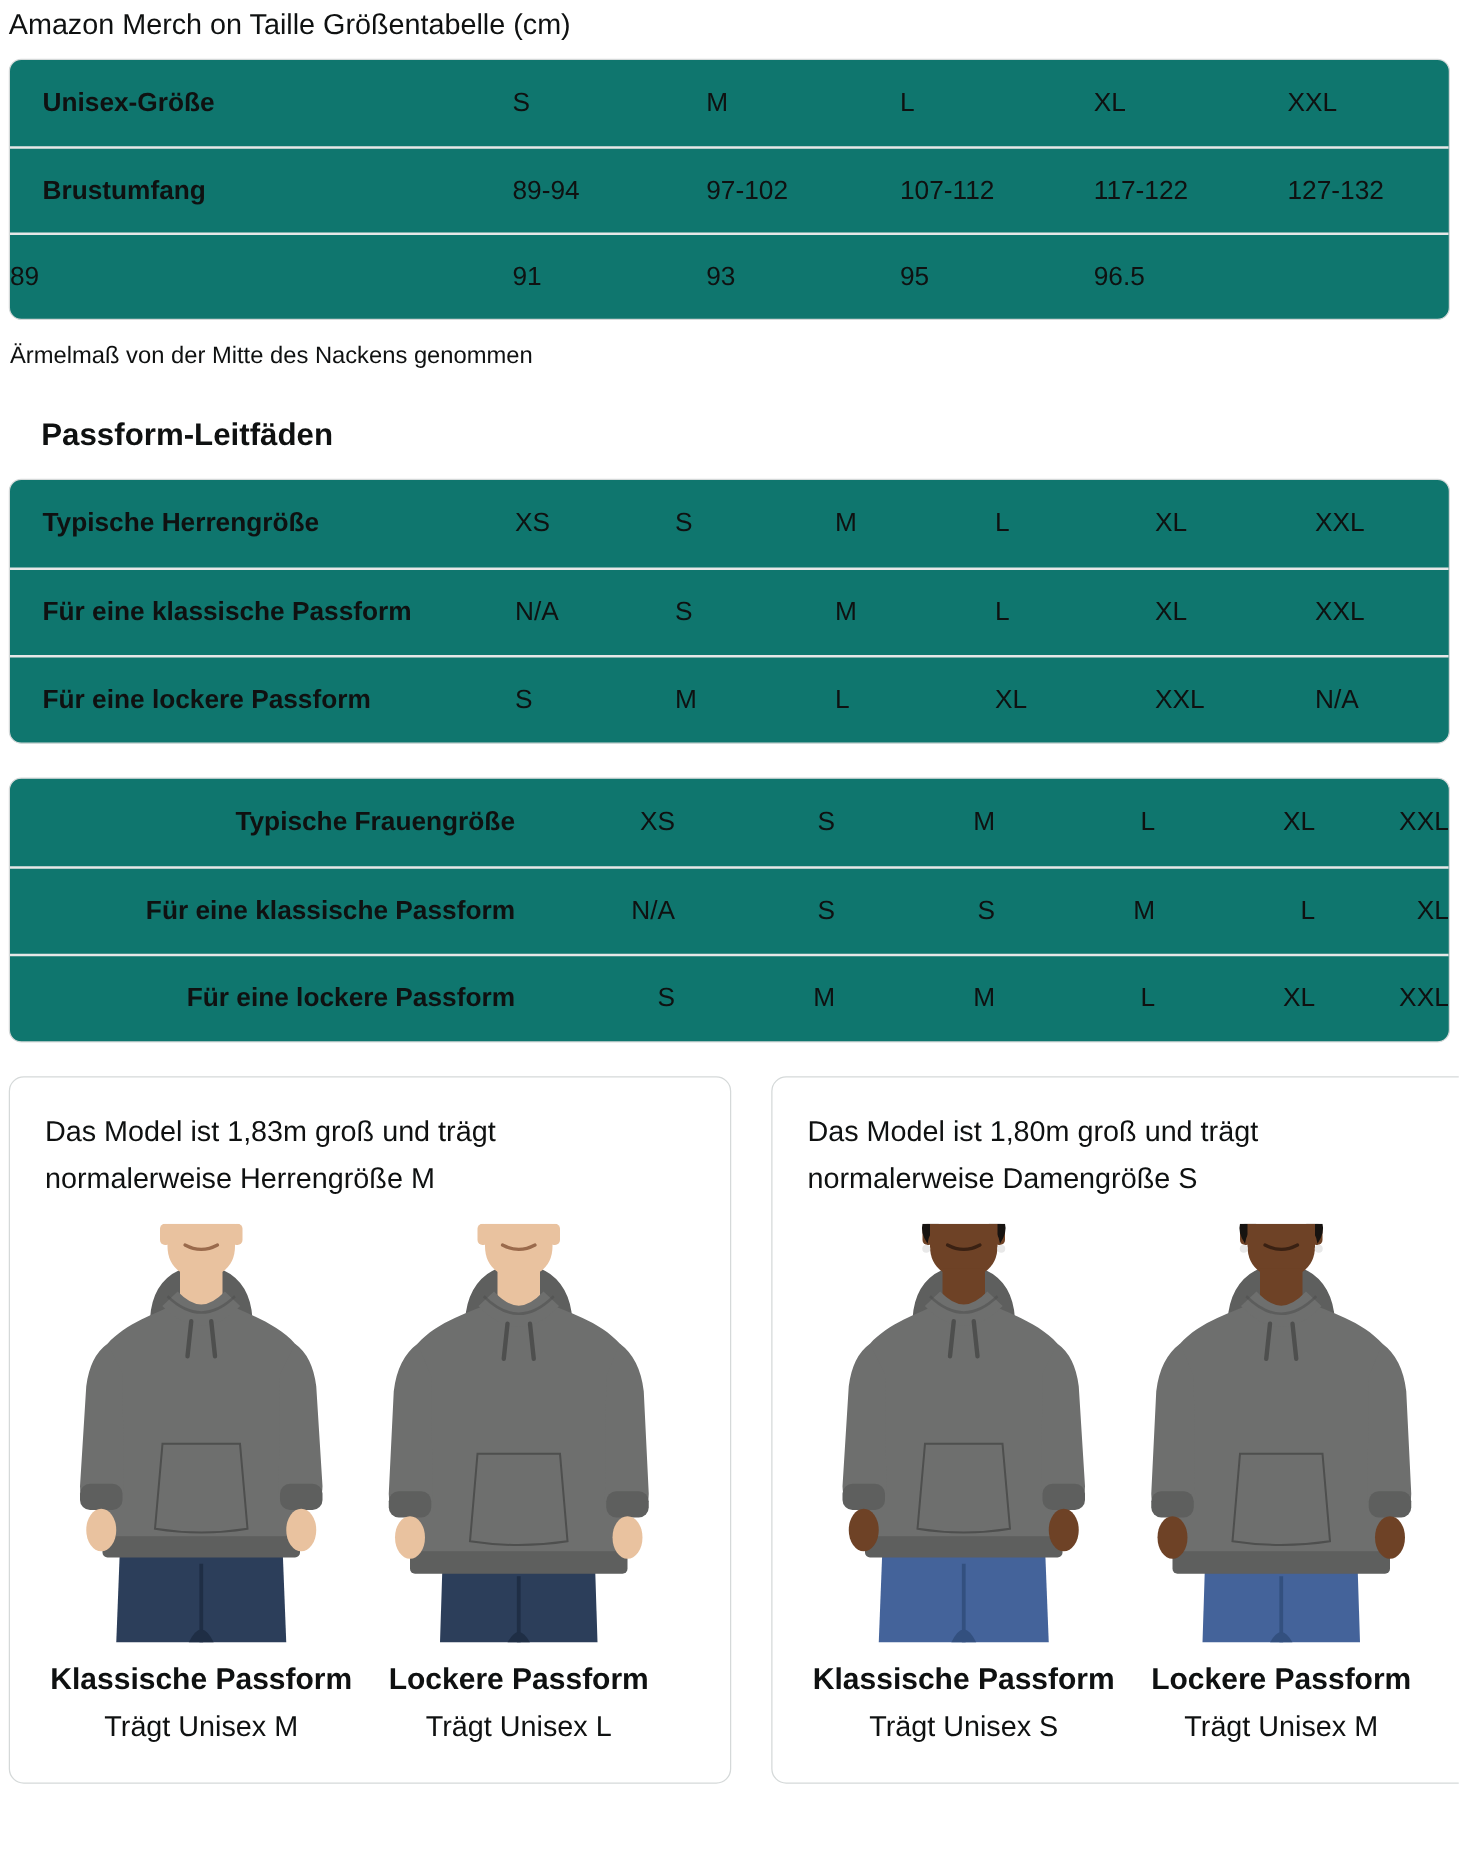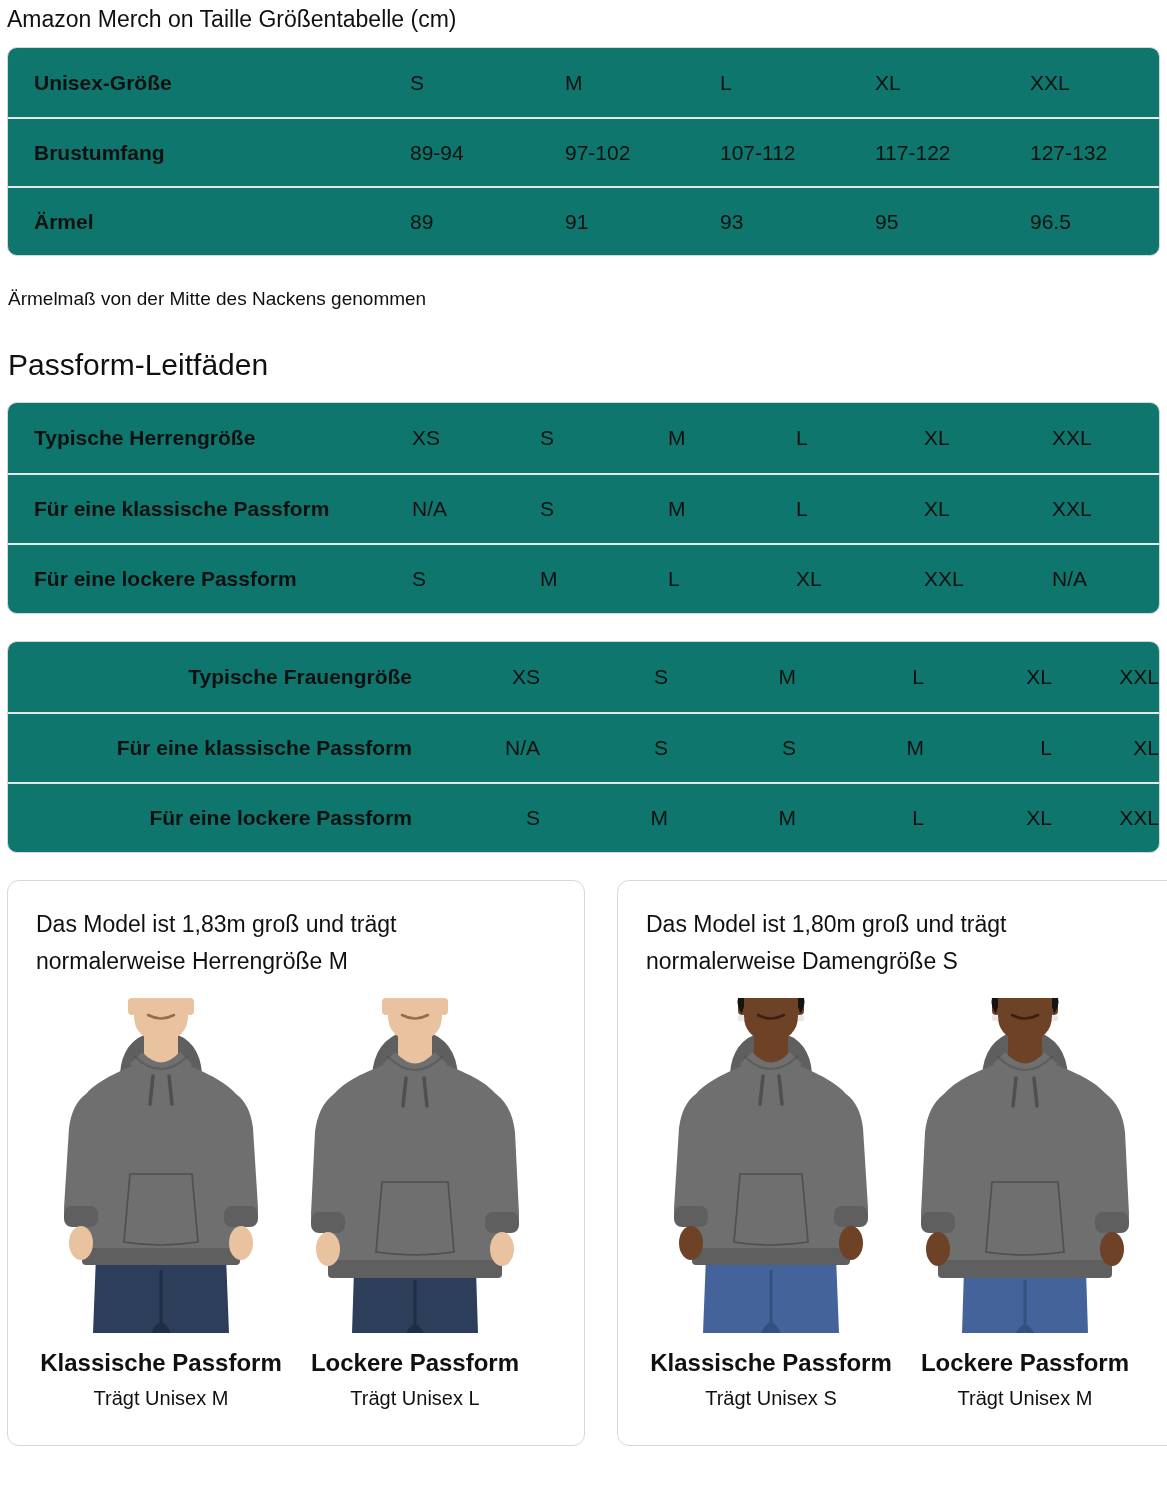--- a/index.html
+++ b/index.html
@@ -20,39 +20,39 @@
     overflow: hidden;
     background: #0f766e;
   }
   .trow { display: grid; align-items: center; height: 69px; }
   .trow + .trow { border-top: 2px solid var(--row_divider, #E7E7E7); }
   .t1 .trow { grid-template-columns: 402px 155px 155px 155px 155px 1fr; }
   .t2 .trow { grid-template-columns: 404px 128px 128px 128px 128px 128px 1fr; height: 70px; }
   .tlabel { font-weight: 700; font-size: 21px; padding-left: 26px; }
   .tval { font-size: 21px; font-weight: 400; }
 
-  .note { margin-top: 32px; font-size: 19px; padding-left: 1px; }
-  .section-heading { margin-top: 38px; font-size: 30px; font-weight: 400; padding-left: 1px; }
+  .note { margin-top: 18px; font-size: 19px; padding-left: 1px; }
+  .section-heading { margin-top: 38px; font-size: 25px; font-weight: 700; padding-left: 1px; margin-left: 25px; }
   .chart-table.mt20 { margin-top: 20px; }
   .chart-table.mt27 { margin-top: 27px; text-align: right; }
 
   .cards { margin-top: 27px; display: flex; gap: 32px; }
   .card {
     flex: 1; height: 566px;
     border: 1.5px solid var(--card_border, #D5D9D9);
     border-radius: 12px;
     padding: 25px 44px 0 28px;
     background: #fff;
   }
   .card-desc { font-size: 23px; line-height: 1.6; max-width: 505px; }
   .figures { margin-top: 18px; display: flex; gap: 4px; }
   .fig { width: 250px; text-align: center; }
   .figure { width: 250px; height: 335px; display: block; }
   .fit-label { margin-top: 16px; font-size: 24px; font-weight: 700; }
-  .size-label { margin-top: 10px; font-size: 20px; font-weight: 400; }
+  .size-label { margin-top: 10px; font-size: 23px; font-weight: 400; }
 
   
   .skin     { fill: var(--skin); }
   .hoodie   { fill: var(--hoodie_gray); }
   .hoodback { fill: var(--hoodie_dark); }
   .cuff     { fill: var(--hoodie_dark); }
   .pocket   { fill: var(--hoodie_gray); stroke: var(--hoodie_line); stroke-width: 1.6; }
   .jeans    { fill: var(--jeans); }
   .jeansline{ stroke: var(--jeans_dark); stroke-width: 3; fill: none; }
   .jeanscrotch { fill: var(--jeans_dark); }
@@ -149,21 +149,20 @@
     </div>
     <div class="trow">
       <div class="tlabel">Brustumfang</div>
       <div class="tval">89-94</div>
       <div class="tval">97-102</div>
       <div class="tval">107-112</div>
       <div class="tval">117-122</div>
       <div class="tval">127-132</div>
     </div>
     <div class="trow">
-      <div class="tlabel">Ärmel</div>
       <div class="tval">89</div>
       <div class="tval">91</div>
       <div class="tval">93</div>
       <div class="tval">95</div>
       <div class="tval">96.5</div>
     </div>
   </div>
 
   <p class="note">Ärmelmaß von der Mitte des Nackens genommen</p>
 

